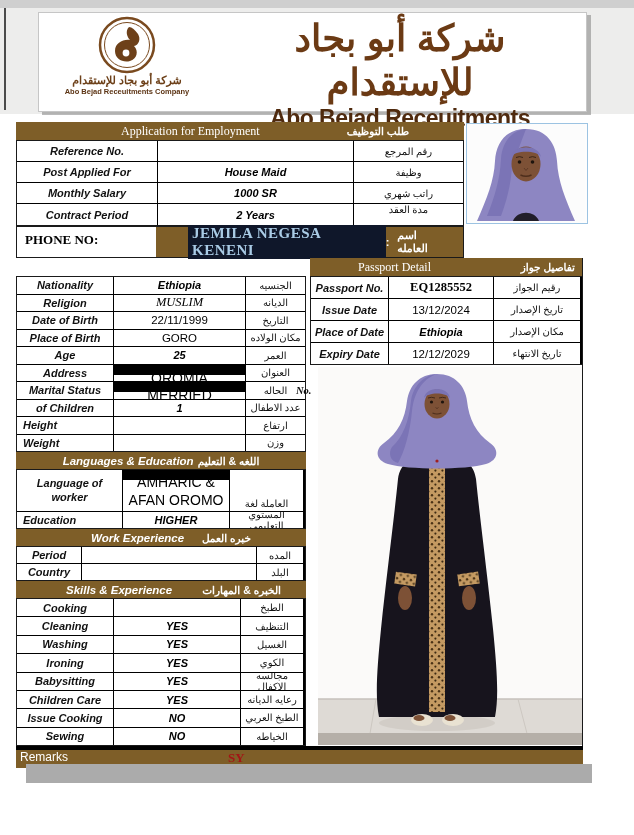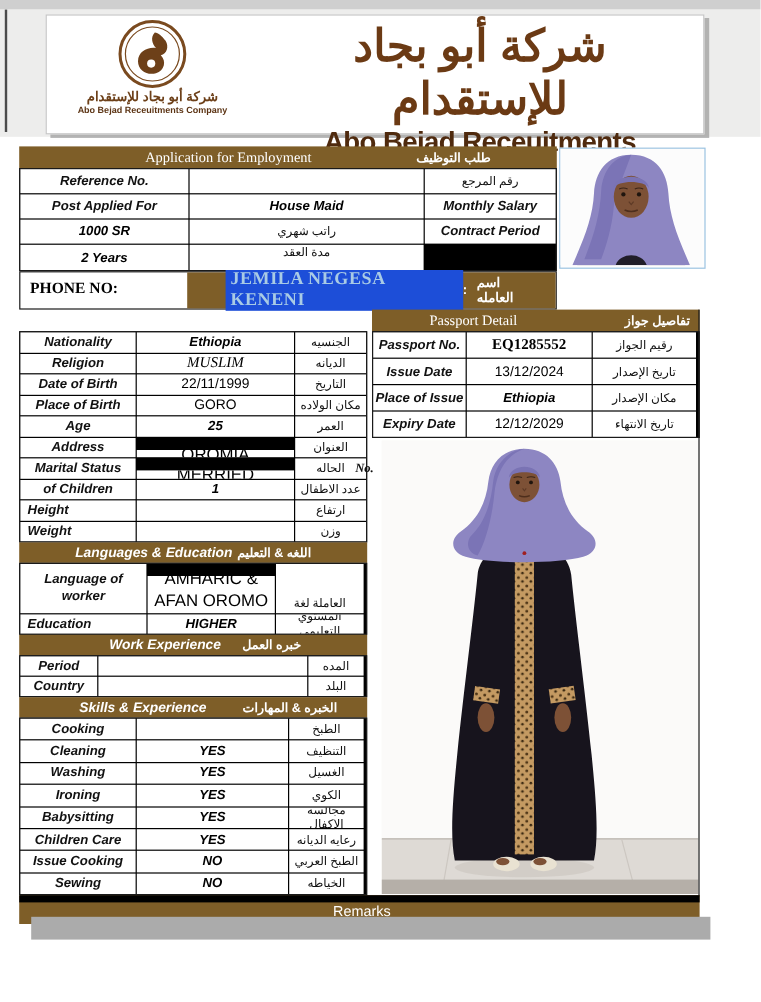--- a/index.html
+++ b/index.html
@@ -34,27 +34,27 @@
   .v-si{font-family:"Liberation Serif",serif;font-style:italic;font-size:12.5px;}
   .v-sb{font-family:"Liberation Serif",serif;font-weight:bold;font-size:12.5px;}
   .wrap{white-space:normal;line-height:1.25;padding:0 4px;}
   
   .phone-row{position:absolute;left:16px;top:226px;width:446px;height:30px;
       border:1px solid #1a1a1a;background:#fff;}
   .phone-label{position:absolute;left:8px;top:5px;font-family:"Liberation Serif",serif;
       font-weight:bold;font-size:13px;color:#000;}
   .name-box{position:absolute;left:139px;top:0;right:0;bottom:0;background:#7e5e28;
       display:flex;align-items:center;}
-  .worker-name{margin-left:32px;padding:0 4px;background:#1d4ed8;color:#a9cbe5;
+  .worker-name{margin-left:32px;padding:0 4px;background:#0f172a;color:#a9cbe5;
       font-family:"Liberation Serif",serif;font-weight:bold;font-size:15px;letter-spacing:.5px;}
   .name-sep{margin-left:auto;color:#fff;font-size:11px;font-weight:bold;}
   .name-ar{margin:0 14px 0 8px;color:#fff;font-size:11px;font-weight:bold;}
   
   .remarks{position:absolute;left:16px;top:746px;width:567px;height:18px;background:#7e5e28;
-      border-top:6px solid #000000;display:flex;align-items:center;flex-direction:column;}
+      border-top:4px solid #000000;display:flex;}
   .remarks-label{color:#fff;font-size:12px;margin-left:4px;}
   .remarks-value{margin-left:160px;color:#a31515;font-family:"Liberation Serif",serif;
       font-weight:bold;font-size:13px;}
   .shadow-bar{position:absolute;left:26px;top:764px;width:566px;height:19px;background:#ababab;}
   .right-line{position:absolute;left:582px;top:258px;width:1px;height:489px;background:#1a1a1a;}
   
   .headshot-box{position:absolute;left:466px;top:123px;width:120px;height:99px;
       border:1px solid #9cc3e2;background:#fdfdfd;}
   .fullbody-box{position:absolute;left:318px;top:367px;width:264px;height:378px;background:#fbfaf9;}
   .float-no{position:absolute;left:296px;top:385px;font-family:"Liberation Serif",serif;
@@ -91,20 +91,21 @@
   <div class="bar hdr-bar" style="left:16px;top:122px;width:448px;height:18px;">
     <span class="hdr-serif" style="margin-left:105px;">Application for Employment</span>
     <span class="hdr-ar" style="margin-left:auto;margin-right:55px;">طلب التوظيف</span>
   </div>
   <div class="tbl" style="left:16px;top:140px;width:446px;grid-template-columns:140px 195px 109px;grid-template-rows:20px 20px 20px 21px;">
     <div class="lbl">Reference No.</div>
     <div class="v-bi"></div>
     <div class="arl">رقم المرجع</div>
     <div class="lbl">Post Applied For</div>
     <div class="v-bi">House Maid</div>
+    <div class="arl">وظيفة</div>
     <div class="lbl">Monthly Salary</div>
     <div class="v-bi">1000 SR</div>
     <div class="arl">راتب شهري</div>
     <div class="lbl">Contract Period</div>
     <div class="v-bi">2 Years</div>
     <div class="arl" style="align-items:flex-start;">مدة العقد</div>
   </div>
 
   <div class="phone-row">
     <span class="phone-label">PHONE NO:</span>
@@ -170,21 +171,21 @@
     <span class="hdr-serif" style="margin-left:48px;">Passport Detail</span>
     <span class="hdr-ar" style="margin-left:auto;margin-right:8px;">تفاصيل جواز</span>
   </div>
   <div class="tbl" style="left:310px;top:276px;width:271px;grid-template-columns:77px 104px 86px;grid-template-rows:repeat(4,21px);">
     <div class="lbl">Passport No.</div>
     <div class="v-sb">EQ1285552</div>
     <div class="arl">رقيم الجواز</div>
     <div class="lbl">Issue Date</div>
     <div class="v-r">13/12/2024</div>
     <div class="arl">تاريخ الإصدار</div>
-    <div class="lbl">Place of Issue</div>
+    <div class="lbl">Place of Date</div>
     <div class="v-bi">Ethiopia</div>
     <div class="arl">مكان الإصدار</div>
     <div class="lbl">Expiry Date</div>
     <div class="v-r">12/12/2029</div>
     <div class="arl">تاريخ الانتهاء</div>
   </div>
 
   <div class="bar" style="left:16px;top:452px;width:290px;height:17px;justify-content:center;gap:4px;">
     <span class="hdr-ital">Languages &amp; Education</span>
     <span class="hdr-ar">اللغه &amp; التعليم</span>

